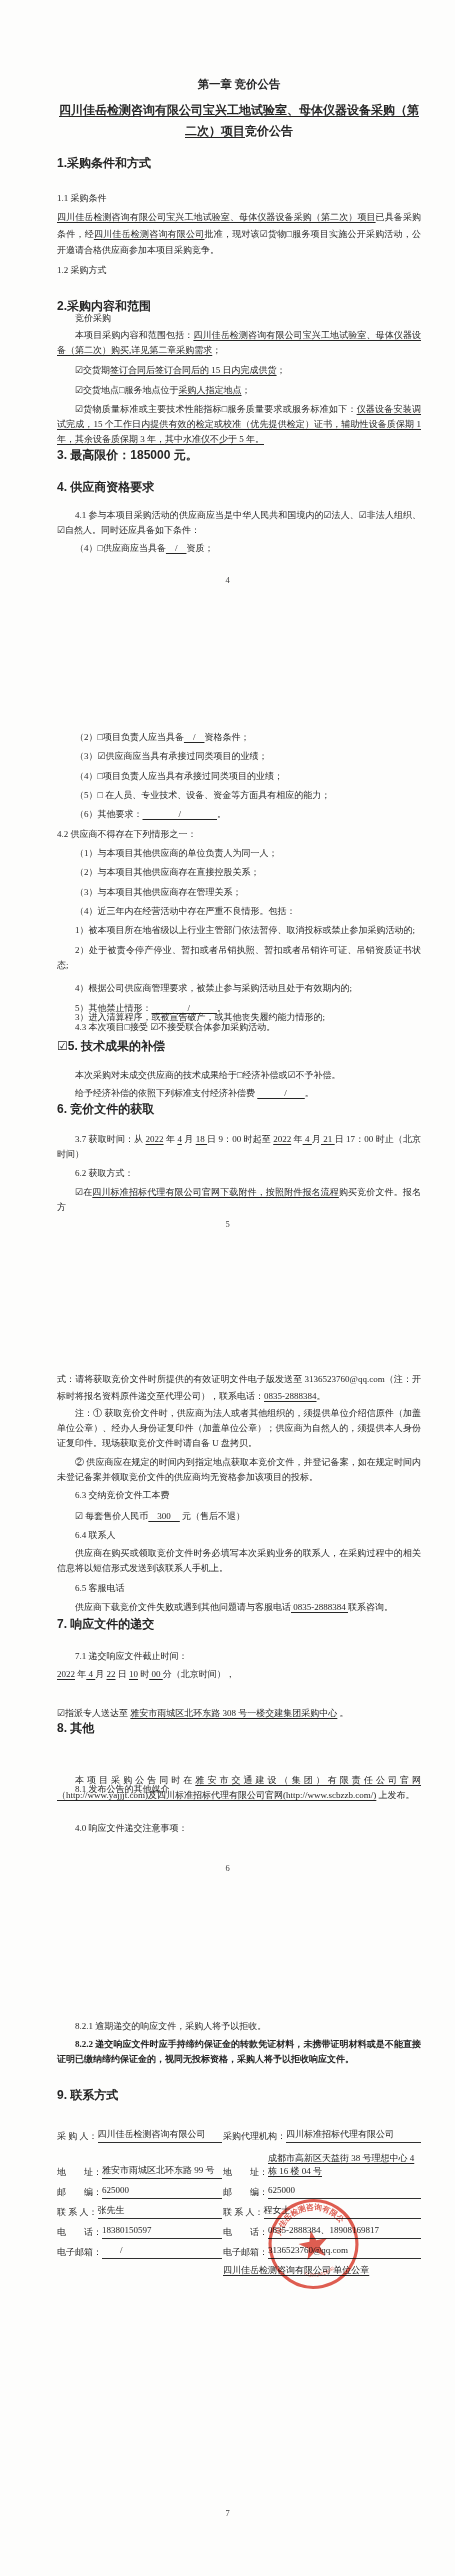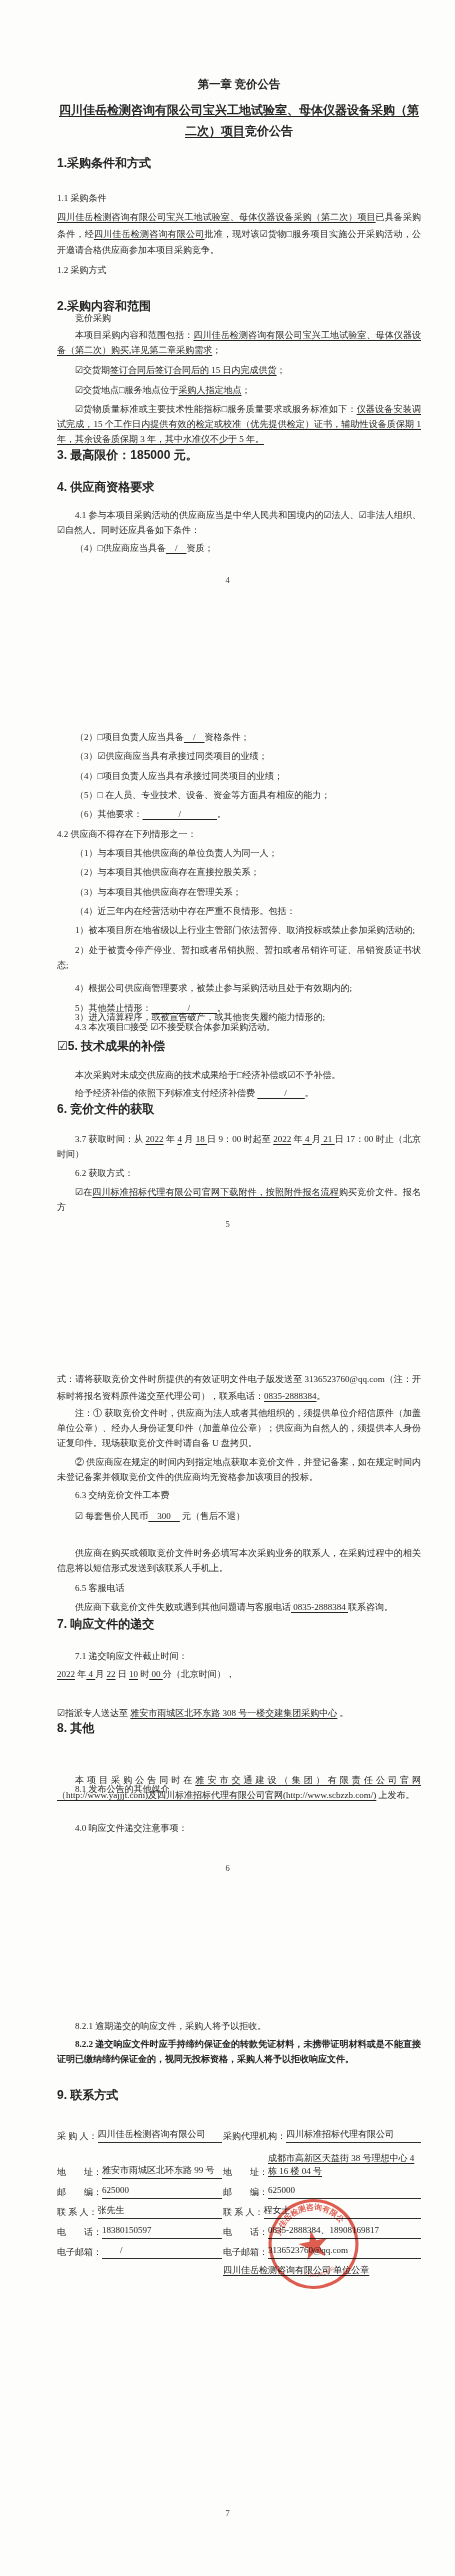--- a/index.html
+++ b/index.html
@@ -105,20 +105,21 @@
   <div class="blk ind" style="top:1166px;">6.2  获取方式：</div>
   <div class="blk ind" style="top:1185px;"><span>☑在</span><span class="useg">四川标准招标代理有限公司官网下载附件，按照附件报名流程</span><span>购买竞价文件。报名方</span></div>
 
   <div class="pgnum" style="top:1219px;">5</div>
 
   <div class="blk" style="top:1371px;line-height:17px;"><span>式：请将获取竞价文件时所提供的有效证明文件电子版发送至 3136523760@qq.com（注：开标时将报名资料原件递交至代理公司），联系电话：</span><span class="useg">0835-2888384</span><span>。</span></div>
   <div class="blk ind" style="top:1406px;line-height:15px;">注：① 获取竞价文件时，供应商为法人或者其他组织的，须提供单位介绍信原件（加盖单位公章）、经办人身份证复印件（加盖单位公章）；供应商为自然人的，须提供本人身份证复印件。现场获取竞价文件时请自备 U 盘拷贝。</div>
   <div class="blk ind" style="top:1455px;line-height:15.4px;">② 供应商应在规定的时间内到指定地点获取本竞价文件，并登记备案，如在规定时间内未登记备案并领取竞价文件的供应商均无资格参加该项目的投标。</div>
   <div class="blk ind" style="top:1488px;">6.3 交纳竞价文件工本费</div>
   <div class="blk ind" style="top:1509px;"><span>☑ 每套售价人民币</span><span class="useg">　300　</span><span> 元（售后不退）</span></div>
+  <div class="blk ind" style="top:1528px;">6.4 联系人</div>
   <div class="blk ind" style="top:1546px;line-height:15.4px;">供应商在购买或领取竞价文件时务必填写本次采购业务的联系人，在采购过程中的相关信息将以短信形式发送到该联系人手机上。</div>
   <div class="blk ind" style="top:1581px;">6.5 客服电话</div>
   <div class="blk ind" style="top:1600px;"><span>供应商下载竞价文件失败或遇到其他问题请与客服电话</span><span class="useg"> 0835-2888384 </span><span>联系咨询。</span></div>
 
   <div class="blk h" style="top:1616px;">7.  响应文件的递交</div>
   <div class="blk ind" style="top:1649px;">7.1 递交响应文件截止时间：</div>
   <div class="blk" style="top:1667px;"><span class="useg">2022</span><span> 年</span><span class="useg"> 4 </span><span>月 </span><span class="useg">22</span><span> 日 </span><span class="useg">10</span><span> 时</span><span class="useg"> 00 </span><span>分（北京时间），</span></div>
   <div class="blk" style="top:1706px;"><span>☑指派专人送达至 </span><span class="useg">雅安市雨城区北环东路 308 号一楼交建集团采购中心</span><span> 。</span></div>
 
   <div class="blk h" style="top:1720px;">8.  其他</div>

